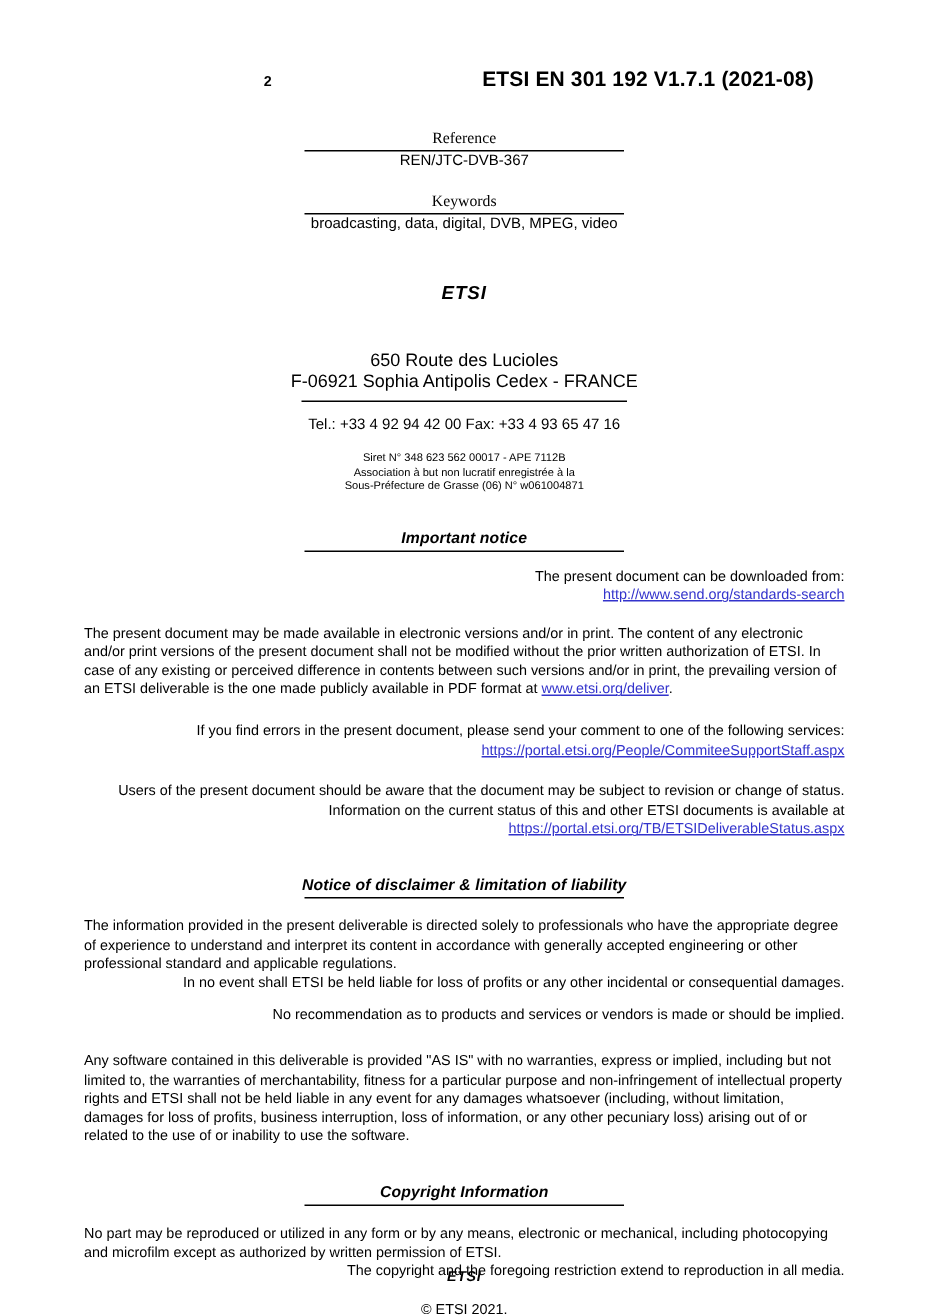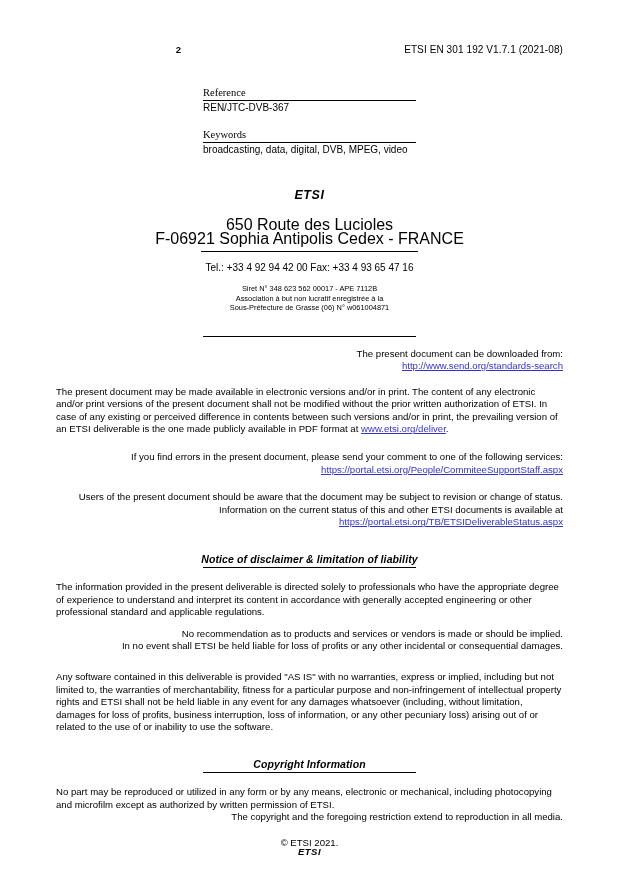--- a/index.html
+++ b/index.html
@@ -36,37 +36,38 @@
     font-weight: bold;
   }
   .page-header .folio {
     width: 245px;
     text-align: center;
     font-size: 9.5px;
     font-weight: bold;
   }
   .page-header .doc-id {
     flex: 1;
-    text-align: right;
-    font-size: 10px;
-    font-weight: normal;
+    text-align: center;
+    font-size: 14px;
+    font-weight: bold;
     letter-spacing: 0.1px;
   }
 
   
   .content {
     position: absolute;
     top: 86px;
     left: 56px;
     right: 56px;
   }
 
   .tbl-block {
     width: 213px;
     margin: 0 auto;
+    text-align: center;
   }
   .tbl-label {
     font-family: "Liberation Serif", serif;
     font-size: 10.5px;
     line-height: 13px;
     padding-bottom: 1px;
   }
   .tbl-value {
     font-size: 10px;
     line-height: 14px;
@@ -81,22 +82,22 @@
     margin-top: 30px;
   }
   .etsi-name {
     font-size: 12.5px;
     font-weight: bold;
     font-style: italic;
     letter-spacing: 0.6px;
     line-height: 16px;
   }
   .etsi-addr {
-    margin-top: 15px;
-    font-size: 16px;
+    margin-top: 31px;
+    font-size: 12px;
     line-height: 13.5px;
   }
   .addr-rule {
     width: 217px;
     margin: 6px auto 0 auto;
     border-top: 1px solid #000000;
     height: 0;
   }
   .etsi-tel {
     margin-top: 9px;
@@ -198,20 +199,21 @@
       <div class="addr-rule"></div>
       <div class="etsi-tel">Tel.: +33 4 92 94 42 00   Fax: +33 4 93 65 47 16</div>
       <div class="etsi-siret">
         <div>Siret N° 348 623 562 00017 - APE 7112B</div>
         <div>Association à but non lucratif enregistrée à la</div>
         <div>Sous-Préfecture de Grasse (06) N° w061004871</div>
       </div>
     </div>
 
     <div class="section">
+      <div class="section-title">Important notice</div>
       <div class="section-rule"></div>
     </div>
 
     <div class="para">
       <div>The present document can be downloaded from:</div>
       <a class="link" href="#">http://www.send.org/standards-search</a>
     </div>
 
     <div class="para-justified">
       <span>The present document may be made available in electronic versions and/or in print. The content of any electronic and/or print versions of the present document shall not be modified without the prior written authorization of ETSI. In case of any existing or perceived difference in contents between such versions and/or in print, the prevailing version of an ETSI deliverable is the one made publicly available in PDF format at </span><a class="link" href="#">www.etsi.org/deliver</a><span>.</span>
@@ -226,22 +228,22 @@
       <div>Users of the present document should be aware that the document may be subject to revision or change of status. Information on the current status of this and other ETSI documents is available at</div>
       <a class="link" href="#">https://portal.etsi.org/TB/ETSIDeliverableStatus.aspx</a>
     </div>
 
     <div class="section">
       <div class="section-title">Notice of disclaimer &amp; limitation of liability</div>
       <div class="section-rule"></div>
     </div>
 
     <div class="para-justified">The information provided in the present deliverable is directed solely to professionals who have the appropriate degree of experience to understand and interpret its content in accordance with generally accepted engineering or other professional standard and applicable regulations.</div>
+    <div class="para tight" style="margin-top:0">In no event shall ETSI be held liable for loss of profits or any other incidental or consequential damages.</div>
     <div class="para tight">No recommendation as to products and services or vendors is made or should be implied.</div>
-    <div class="para tight" style="margin-top:0">In no event shall ETSI be held liable for loss of profits or any other incidental or consequential damages.</div>
     <div class="para-justified" style="margin-top:18px">Any software contained in this deliverable is provided "AS IS" with no warranties, express or implied, including but not limited to, the warranties of merchantability, fitness for a particular purpose and non-infringement of intellectual property rights and ETSI shall not be held liable in any event for any damages whatsoever (including, without limitation, damages for loss of profits, business interruption, loss of information, or any other pecuniary loss) arising out of or related to the use of or inability to use the software.</div>
 
     <div class="section">
       <div class="section-title">Copyright Information</div>
       <div class="section-rule"></div>
     </div>
 
     <div class="para-justified">No part may be reproduced or utilized in any form or by any means, electronic or mechanical, including photocopying and microfilm except as authorized by written permission of ETSI.</div>
     <div class="para tight" style="margin-top:0">The copyright and the foregoing restriction extend to reproduction in all media.</div>
 

